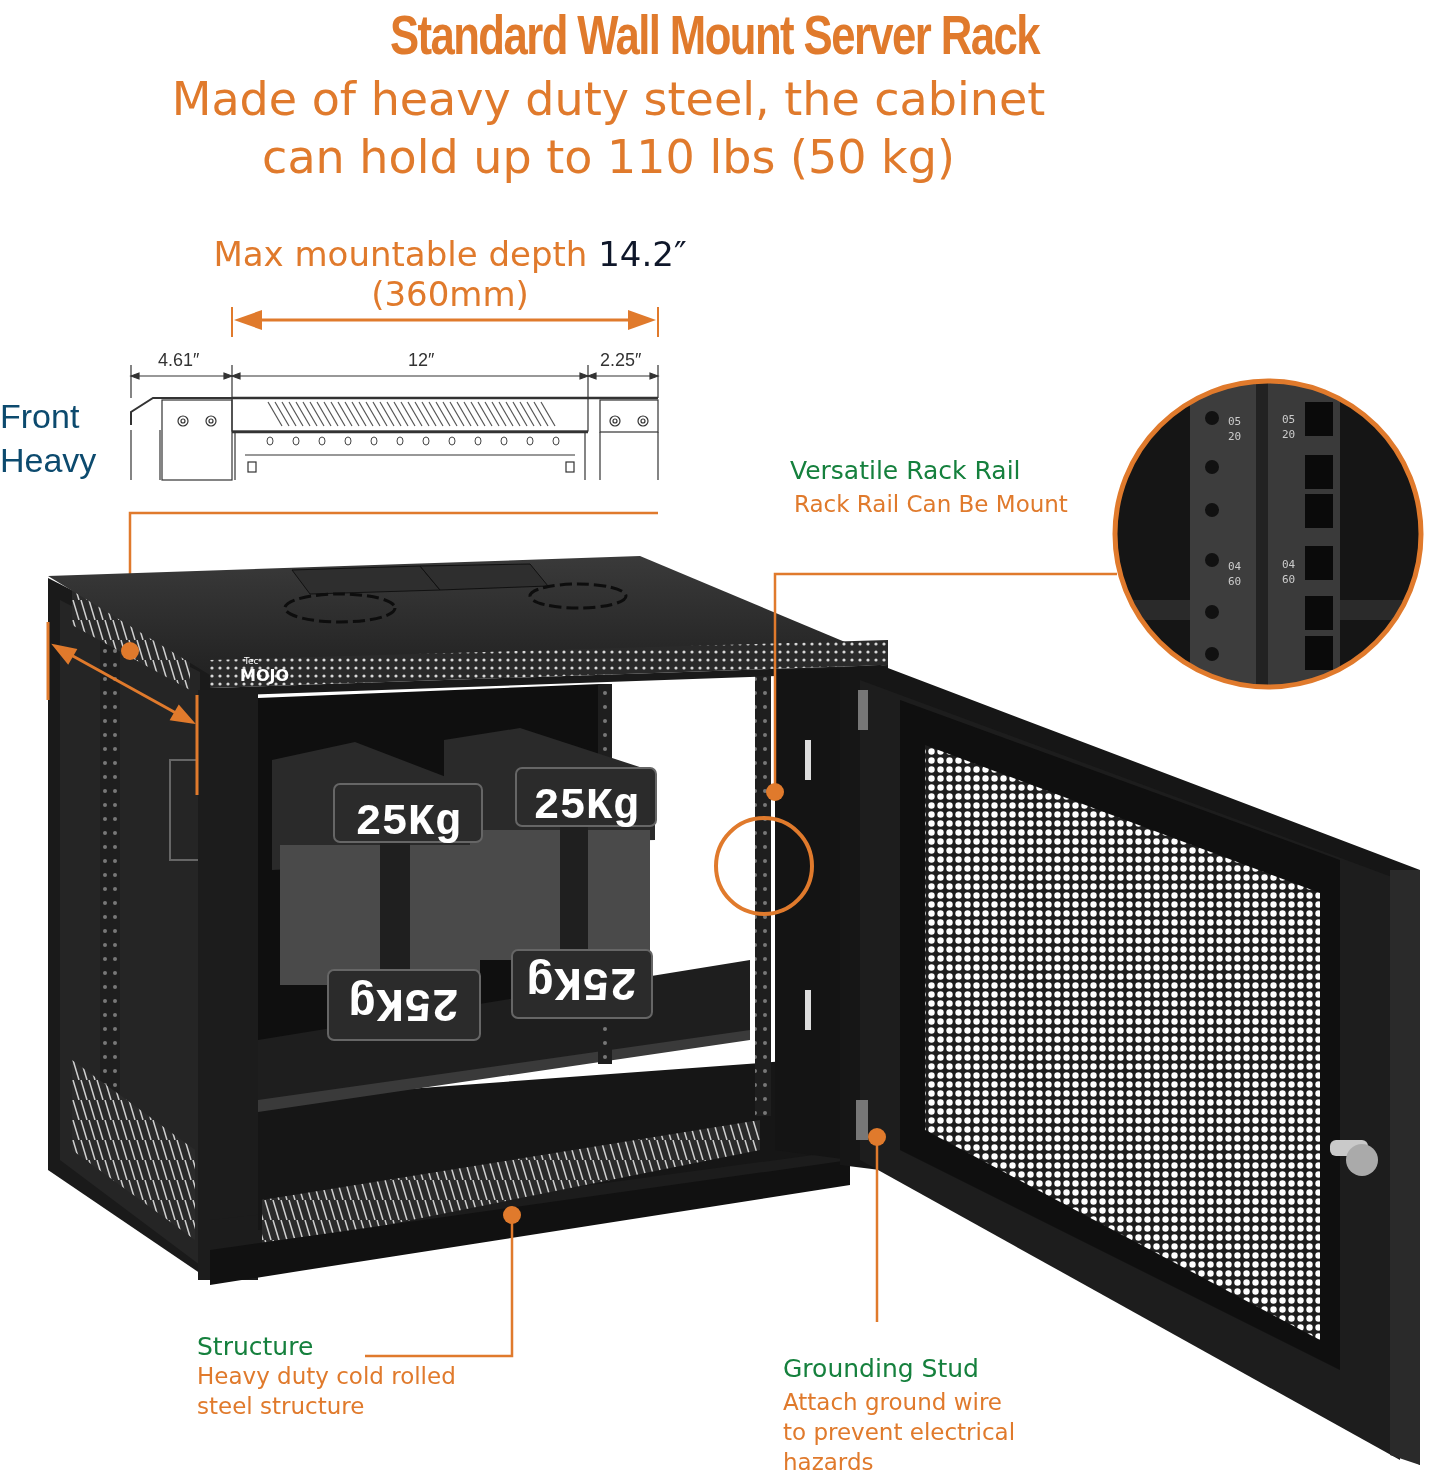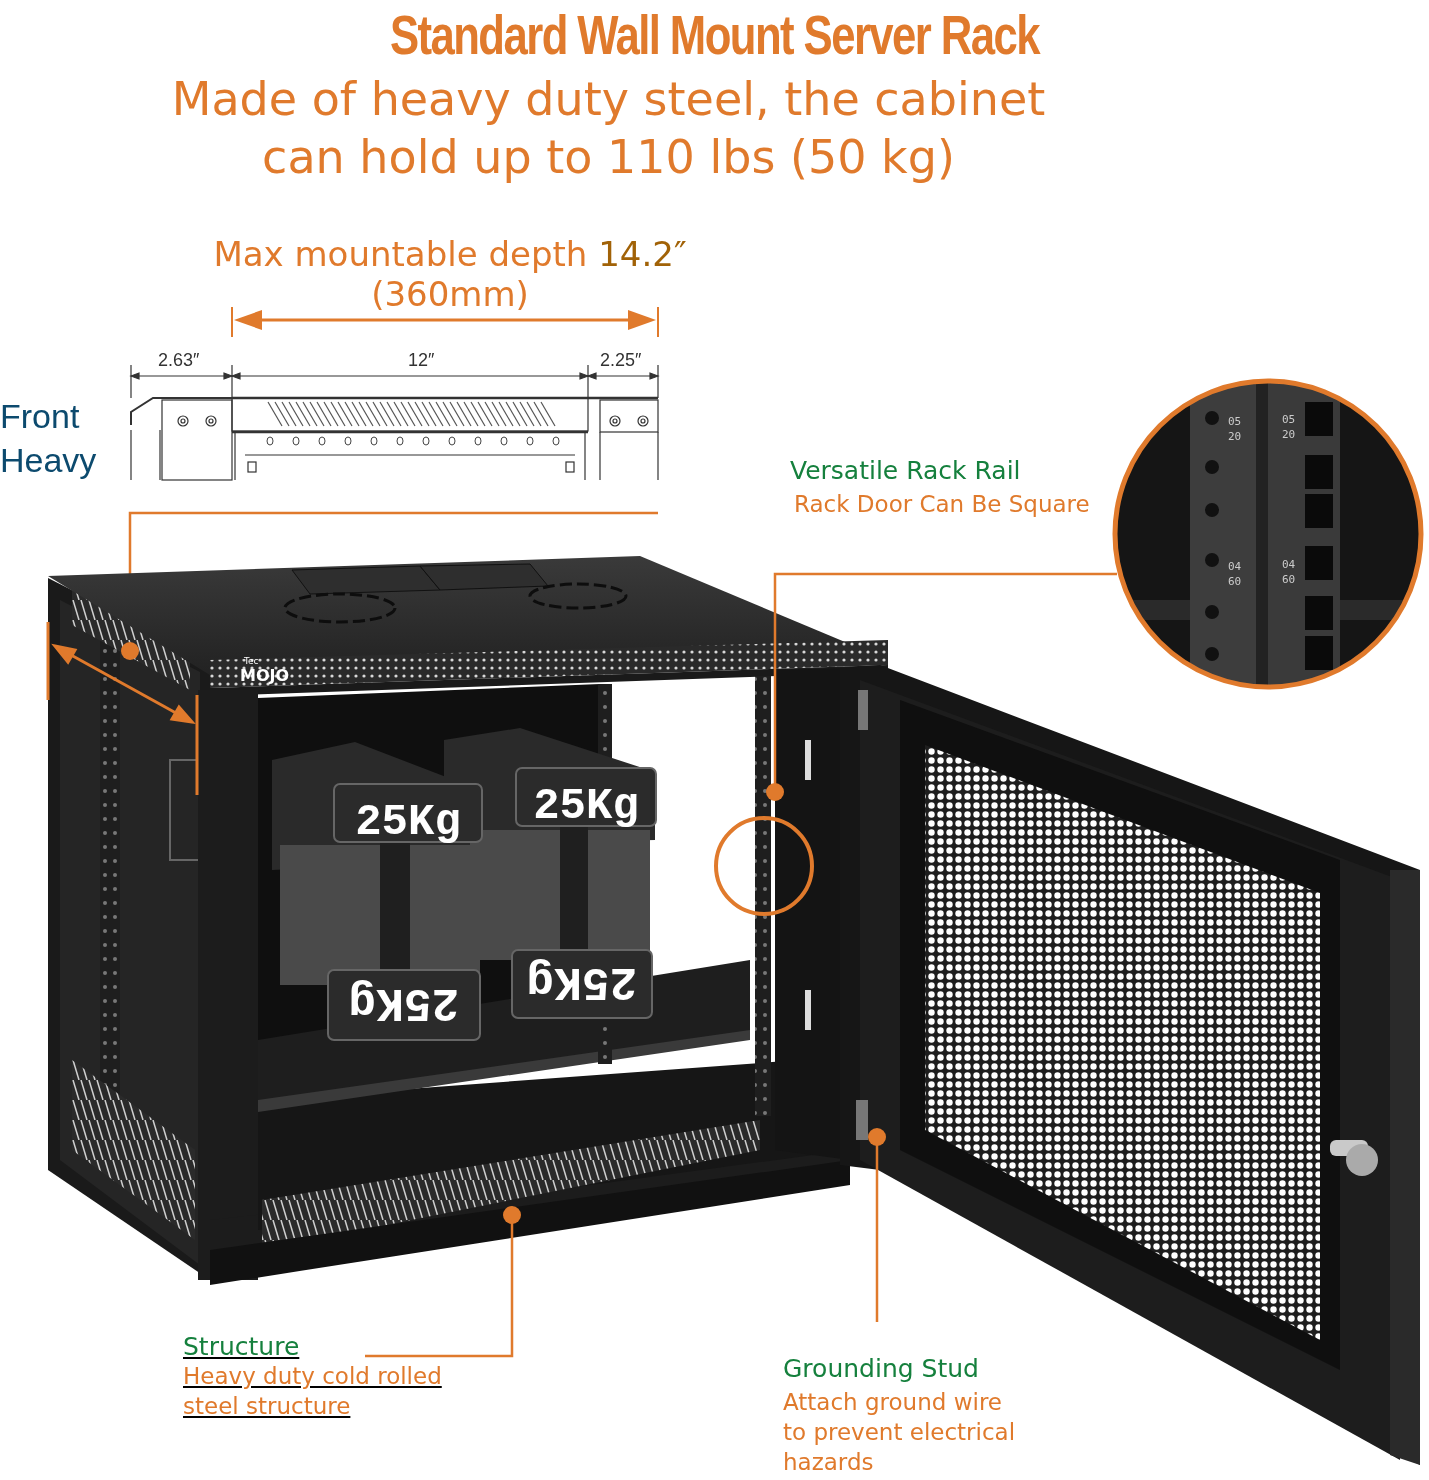--- a/index.html
+++ b/index.html
@@ -3,21 +3,21 @@
 <meta charset="utf-8">
 <style>
   html, body { margin:0; padding:0; background:#ffffff; }
   body { width:1429px; height:1480px; position:relative; overflow:hidden; font-family:"DejaVu Sans", sans-serif; }
   .abs { position:absolute; }
   #title { left:0; width:1429px; top:2px; text-align:center; font-family:"Liberation Sans", sans-serif; font-weight:bold; font-size:56px; color:#e07a2c; letter-spacing:-2px; transform:scaleX(0.78); transform-origin:center top; }
   .sub { left:0; width:1217px; text-align:center; font-size:46px; color:#e07a2c; font-family:"DejaVu Sans", sans-serif; }
   #sub1 { top:72px; }
   #sub2 { top:130px; }
   #depth-label { left:160px; width:580px; top:234px; text-align:center; font-size:34px; color:#e07a2c; line-height:40px; }
-  #depth-label .red { color:#a16207; }
+  #depth-label .red { color:#0f172a; }
   .dim-label { font-family:"Liberation Sans", sans-serif; font-size:18px; color:#333; }
   #front-door { left:0; top:394px; font-family:"Liberation Sans", sans-serif; font-size:34px; color:#0c4a6e; line-height:44px; }
   .callout-title { font-size:25px; color:#15803d; font-family:"DejaVu Sans", sans-serif; }
   .callout-desc { font-size:23px; color:#e07a2c; line-height:30px; font-family:"DejaVu Sans", sans-serif; }
   svg { position:absolute; left:0; top:0; }
 </style>
 </head>
 <body>
 
 <div id="title" class="abs">Standard Wall Mount Server Rack</div>
@@ -296,30 +296,30 @@
 
   <g fill="none" stroke="#e07a2c" stroke-width="2.5">
     <polyline points="512,1215 512,1356 365,1356"></polyline>
   </g>
   <circle cx="512" cy="1215" r="9" fill="#e07a2c"></circle>
 
   <line x1="877" y1="1140" x2="877" y2="1322" stroke="#e07a2c" stroke-width="2.5"></line>
   <circle cx="877" cy="1137" r="9" fill="#e07a2c"></circle>
 </svg>
 
-<div class="abs dim-label" style="left:158px; top:350px;">2.63″</div>
+<div class="abs dim-label" style="left:158px; top:350px;">4.61″</div>
 <div class="abs dim-label" style="left:408px; top:350px;">12″</div>
 <div class="abs dim-label" style="left:600px; top:350px;">2.25″</div>
 
 <div class="abs" style="left:790px; top:456px;">
   <div class="callout-title">Versatile Rack Rail</div>
-  <div class="callout-desc" style="padding-left:4px; margin-top:4px;">Rack Door Can Be Square</div>
-</div>
-
-<div class="abs" style="left:183px; top:1332px;text-decoration:underline;">
+  <div class="callout-desc" style="padding-left:4px; margin-top:4px;">Rack Rail Can Be Mount</div>
+</div>
+
+<div class="abs" style="left:197px; top:1332px;">
   <div class="callout-title">Structure</div>
   <div class="callout-desc">Heavy duty cold rolled</div>
   <div class="callout-desc">steel structure</div>
 </div>
 
 <div class="abs" style="left:783px; top:1326px;margin-top:28px;">
   <div class="callout-title">Grounding Stud</div>
   <div class="callout-desc" style="margin-top:4px;">Attach ground wire</div>
   <div class="callout-desc">to prevent electrical</div>
   <div class="callout-desc">hazards</div>

